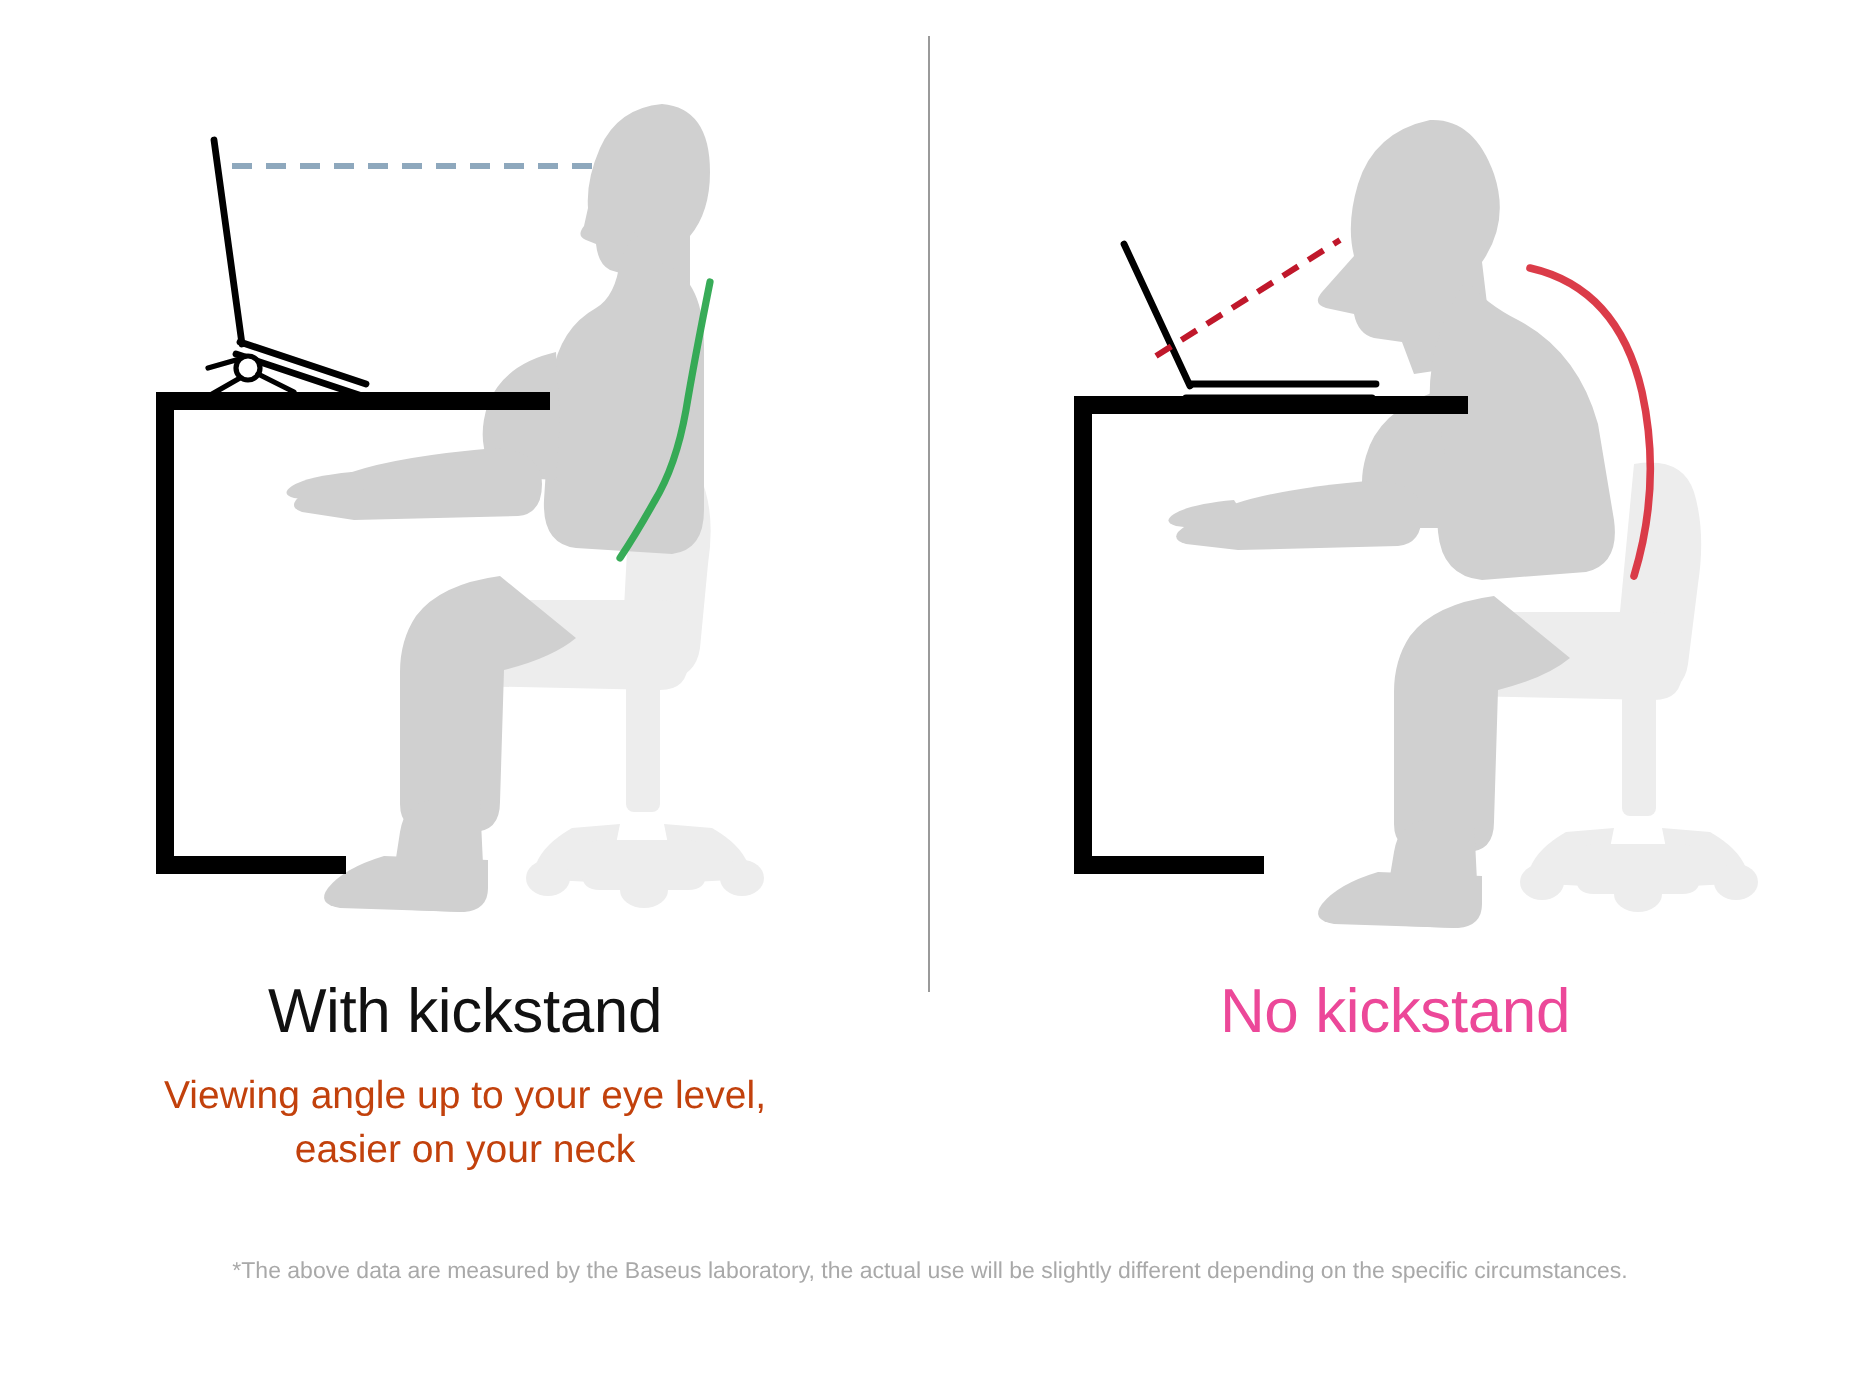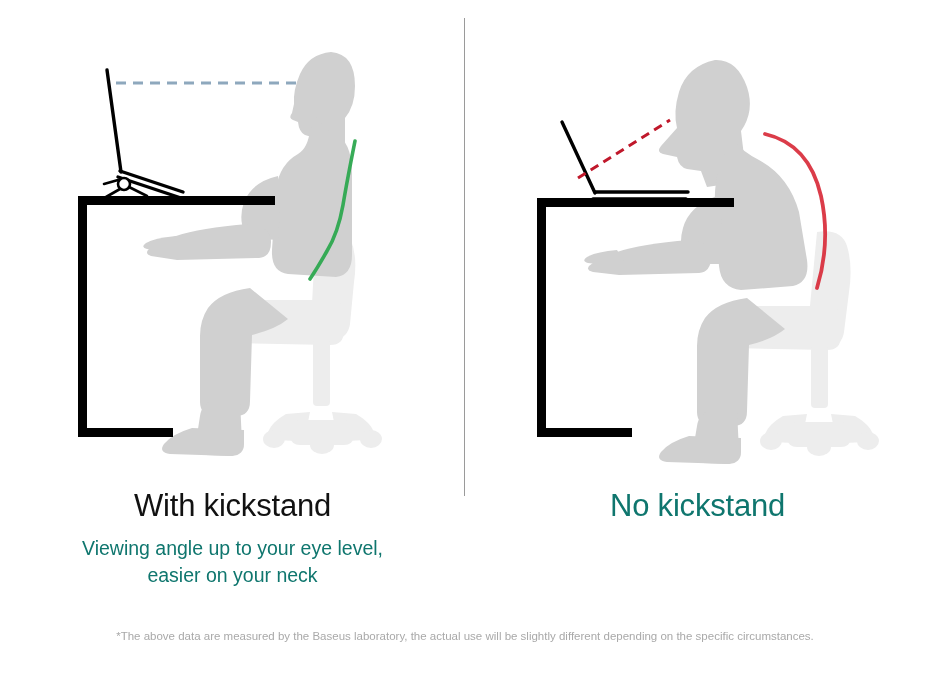--- a/index.html
+++ b/index.html
@@ -51,30 +51,30 @@
     text-align: center;
   }
   .caption-title {
     font-size: 31px;
     line-height: 40px;
     font-weight: 400;
     letter-spacing: -0.2px;
     margin: 0;
   }
   .caption-title.dark  { color: #111111; }
-  .caption-title.muted { color: #0f766e; }
+  .caption-title.muted { color: #ec4899; }
 
   .caption-sub {
     font-size: 19.5px;
     line-height: 27px;
     font-weight: 400;
     margin: 9px auto 0;
     width: 330px;
   }
-  .caption-sub.dark  { color: #0f766e; }
+  .caption-sub.dark  { color: #c2410c; }
   .caption-sub.muted { color: #606060; }
 
   #center-divider {
     position: absolute;
     left: 464px;
     top: 18px;
     width: 1px;
     height: 478px;
     background: #9a9a9a;
   }

